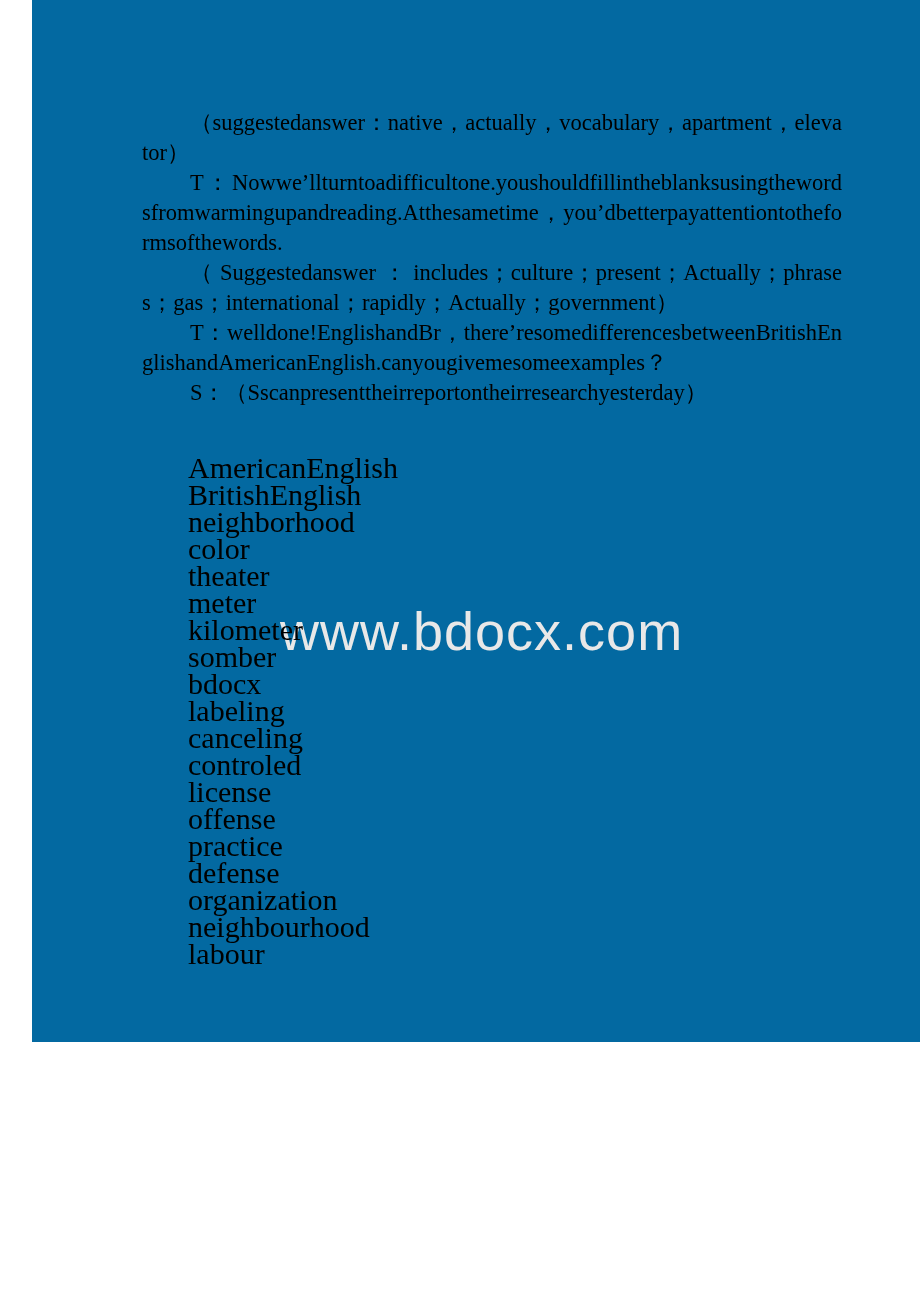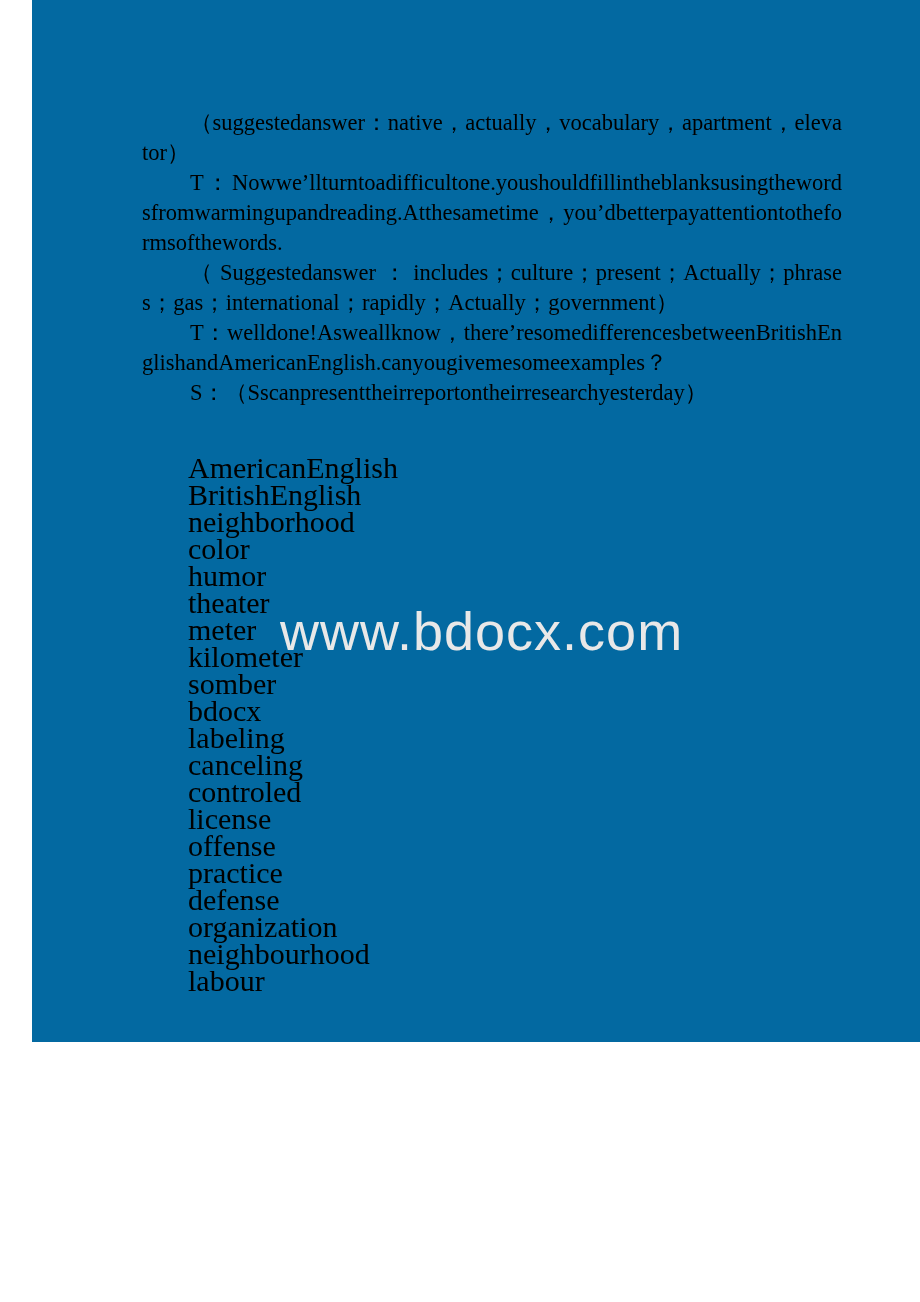--- a/index.html
+++ b/index.html
@@ -89,33 +89,32 @@
   <div class="watermark">www.bdocx.com</div>
 
   <div class="content">
 
     <p class="para indent">（suggestedanswer：native，actually，vocabulary，apartment，elevator）</p>
 
     <p class="para indent">T：Nowwe’llturntoadifficultone.youshouldfillintheblanksusingthewordsfromwarmingupandreading.Atthesametime，you’dbetterpayattentiontotheformsofthewords.</p>
 
     <p class="para indent">（Suggestedanswer：includes；culture；present；Actually；phrases；gas；international；rapidly；Actually；government）</p>
 
-    <p class="para indent">T：welldone!Asweallknow，there’resomedifferencesbetweenBritishEnglishandAmericanEnglish.canyougivemesomeexamples？</p>
+    <p class="para indent">T：welldone!EnglishandBr，there’resomedifferencesbetweenBritishEnglishandAmericanEnglish.canyougivemesomeexamples？</p>
 
     <p class="para indent">S：（Sscanpresenttheirreportontheirresearchyesterday）</p>
 
     <div class="spacer-block"></div>
 
 
     <ul class="wordlist">
       <li>AmericanEnglish</li>
       <li>BritishEnglish</li>
       <li>neighborhood</li>
       <li>color</li>
-      <li>humor</li>
       <li>theater</li>
       <li>meter</li>
       <li>kilometer</li>
       <li>somber</li>
       <li>bdocx</li>
       <li>labeling</li>
       <li>canceling</li>
       <li>controled</li>
       <li>license</li>
       <li>offense</li>

